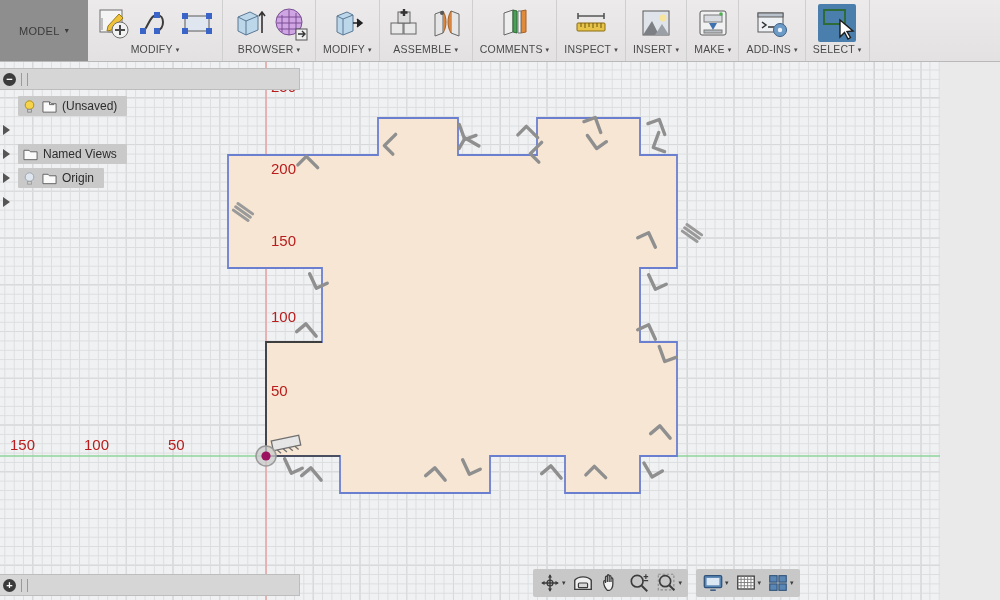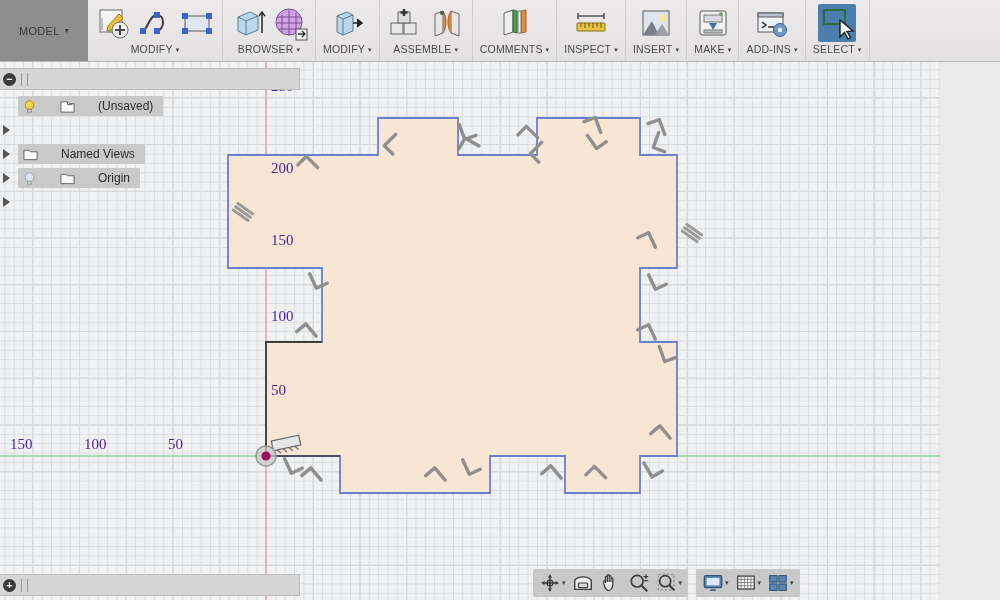--- a/index.html
+++ b/index.html
@@ -52,22 +52,22 @@
       linear-gradient(to bottom, #c6c8ca 1px, transparent 1px);
     background-size: 9.35px 9.35px, 9.35px 9.35px, 46.75px 46.75px, 46.75px 46.75px;
     background-position: 266px 456px, 266px 456px, 266px 456px, 266px 456px;
   }
   #rightpad {
     position: absolute; left: 940px; top: 62px; width: 60px; height: 538px;
     background: #eaeaea;
   }
   #svgcanvas { position: absolute; inset: 0; }
   .axis-label {
-    position: absolute; font-size: 15px; color: #4c1d95;
-    font-family: Liberation Serif, serif; white-space: nowrap;
+    position: absolute; font-size: 15px; color: #b91c1c;
+    font-family: Liberation Sans, sans-serif; white-space: nowrap;
   }
 
   
   #browser {
     position: absolute; left: -4px; top: 68px; width: 304px;
   }
   .panel-head {
     height: 22px; background: #d6d6d6; border: 1px solid #bdbdbd;
     display: flex; align-items: center; padding: 0 6px;
     font-size: 11px; color: #5b5b5b; letter-spacing: .3px;
@@ -78,21 +78,21 @@
     color: #fff; font-size: 11px; line-height: 12px; text-align: center;
     font-weight: bold;
   }
   .grip { width: 7px; height: 13px; margin-left: 5px;
           border-left: 1px solid #9a9a9a; border-right: 1px solid #9a9a9a; }
   #tree { padding-top: 4px; }
   .node {
     display: flex; align-items: center; height: 24px; gap: 4px;
     padding-left: 4px; font-size: 12px; color: #2c2c2c;
   }
-  .node .hit { display: flex; align-items: center; gap: 22px;
+  .node .hit { display: flex; align-items: center; gap: 4px;
                background: #c9c9c9; border-radius: 1px;
                padding: 2px 10px 2px 4px; height: 20px; }
   .node.sel .hit { background: #6f6f6f; color: #fff; font-weight: bold; }
   .tri {
     width: 14px; height: 14px; flex: 0 0 14px; position: relative;
   }
   .tri::after {
     content: ""; position: absolute; left: 3px; top: 2px;
     border-left: 7px solid #555; border-top: 5px solid transparent;
     border-bottom: 5px solid transparent;

